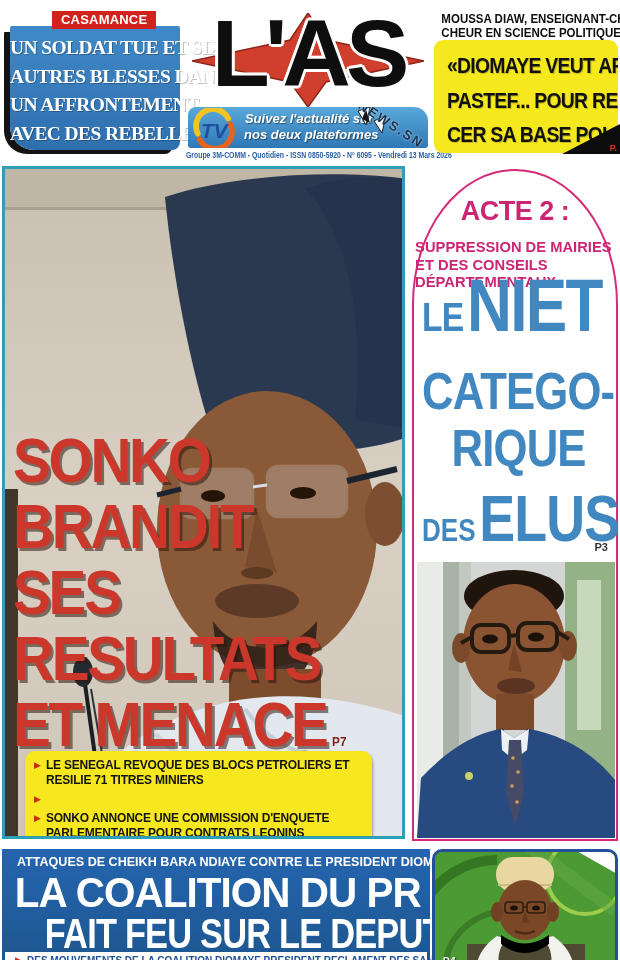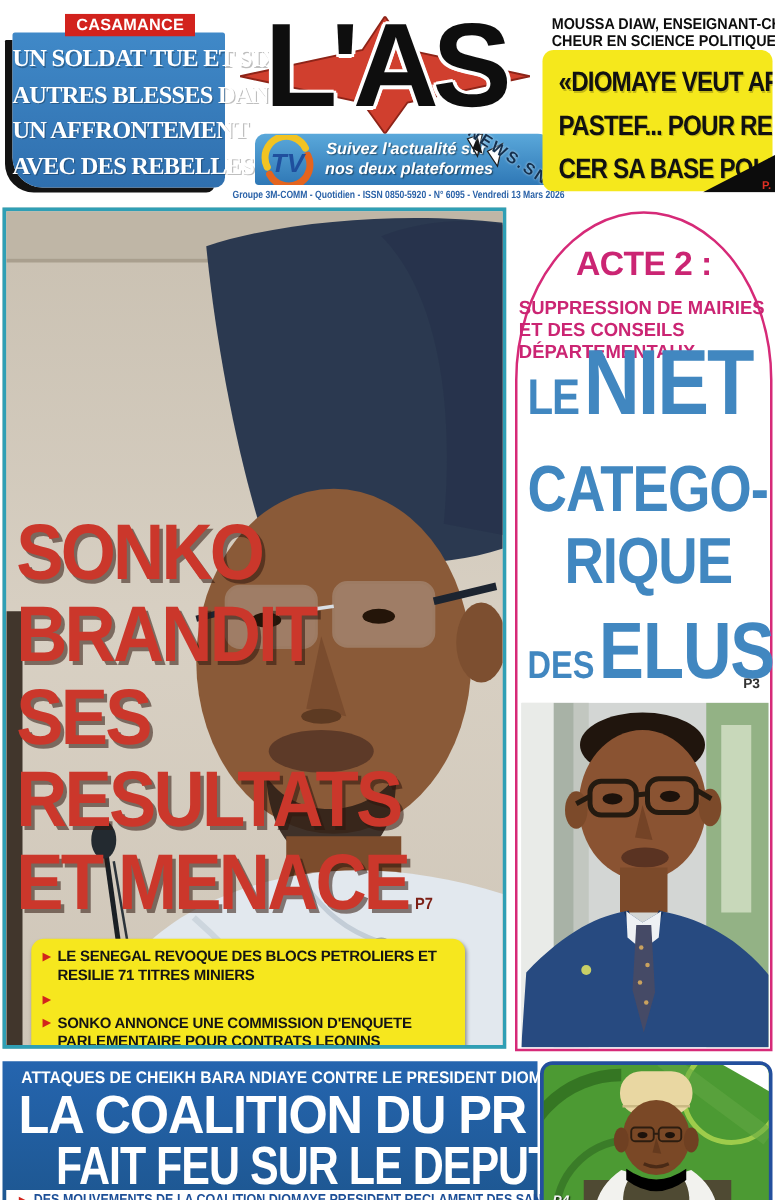--- a/index.html
+++ b/index.html
@@ -25,21 +25,21 @@
 
   
   .logo-star { position:absolute; left:192px; top:2px; width:232px; height:94px; }
   .logo-text {
     position:absolute; left:186px; top:-12px; width:244px; text-align:center;
     font-size:95px; font-weight:bold; letter-spacing:-5px; color:#0e0e0e;
     text-shadow:-3px 0 0 #fff, 3px 0 0 #fff, 0 -3px 0 #fff, 0 3px 0 #fff,
                 -2px -2px 0 #fff, 2px 2px 0 #fff, -2px 2px 0 #fff, 2px -2px 0 #fff;
   }
   .strip {
-    position:absolute; left:204px; top:96px; width:240px; height:41px;
+    position:absolute; left:188px; top:96px; width:240px; height:41px;
     background:linear-gradient(180deg,#5aa8da 0%, #2f78b6 100%);
     border-radius:8px 14px 3px 3px; overflow:hidden;
   }
   .tfm { position:absolute; left:5px; top:1px; width:42px; height:40px; }
   .tagline { position:absolute; left:56px; top:4px; width:130px; color:#fff; font-weight:bold;
     font-style:italic; font-size:13px; line-height:16px; text-align:center;
     text-shadow:1px 1px 1px rgba(0,0,0,.45); white-space:nowrap; }
   .sails { position:absolute; right:34px; top:0; width:58px; height:41px; }
   .news-label {
     position:absolute; right:2px; top:9px; width:72px; color:#14304e; font-weight:bold;
@@ -67,21 +67,21 @@
   .tr-corner span { position:absolute; right:3px; bottom:1px; color:#e03024; font-weight:bold; font-size:9px; }
 
   
   .lead-photo {
     position:absolute; left:2px; top:155px; width:403px; height:673px;
     border:3px solid #2f9fb5; overflow:hidden; background:#d6cec1;
   }
   .lead-photo svg { position:absolute; left:0; top:0; }
   .lead-kicker { position:absolute; left:26px; top:216px; color:#0d0d0d; font-weight:bold;
     font-size:19px; line-height:21px; letter-spacing:.5px; }
-  .lead-head { position:absolute; left:8px; top:240px; width:420px; }
+  .lead-head { position:absolute; left:8px; top:258px; width:420px; }
   .lead-head .h {
     display:block; color:#cb372b; font-weight:bold; font-size:63px; line-height:66px;
     letter-spacing:-2.5px; white-space:nowrap; transform:scaleX(.9); transform-origin:left center;
     text-shadow:3px 3px 0 rgba(48,22,12,.55);
   }
   .lead-head .pref { color:#7c1f15; font-size:13px; font-weight:bold; letter-spacing:0;
     display:inline-block; transform:none; margin-left:6px; vertical-align:baseline; text-shadow:none; }
   .bullet-box {
     position:absolute; left:20px; top:582px; width:347px;
     background:#f6e71e; border-radius:10px; padding:7px 9px 8px;

